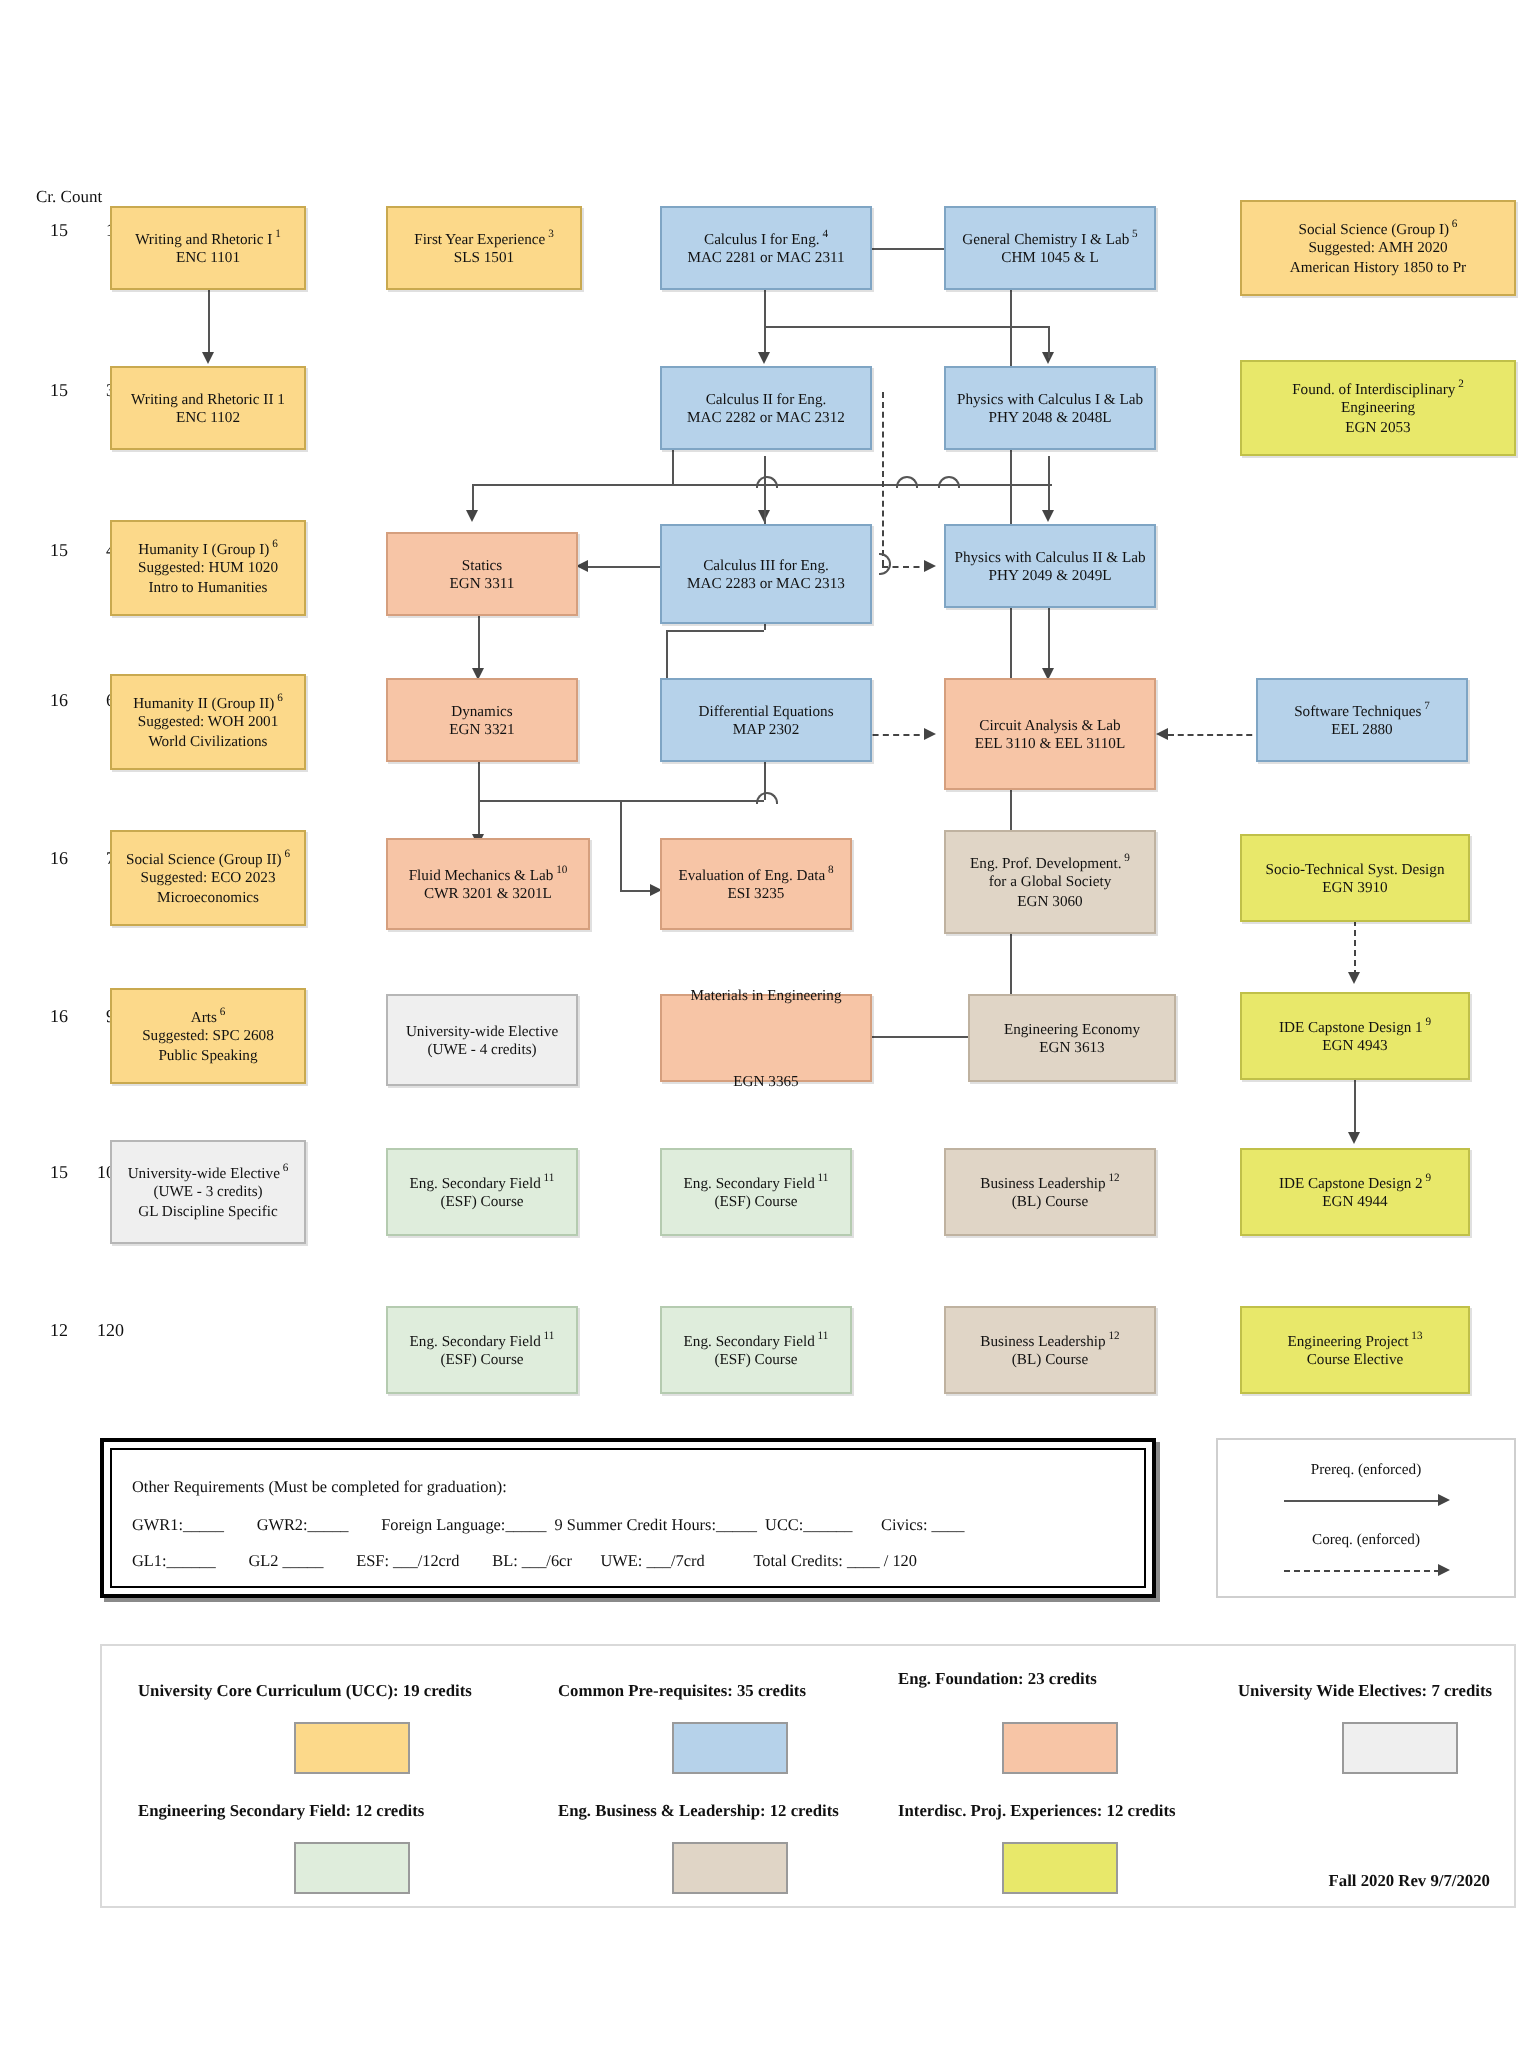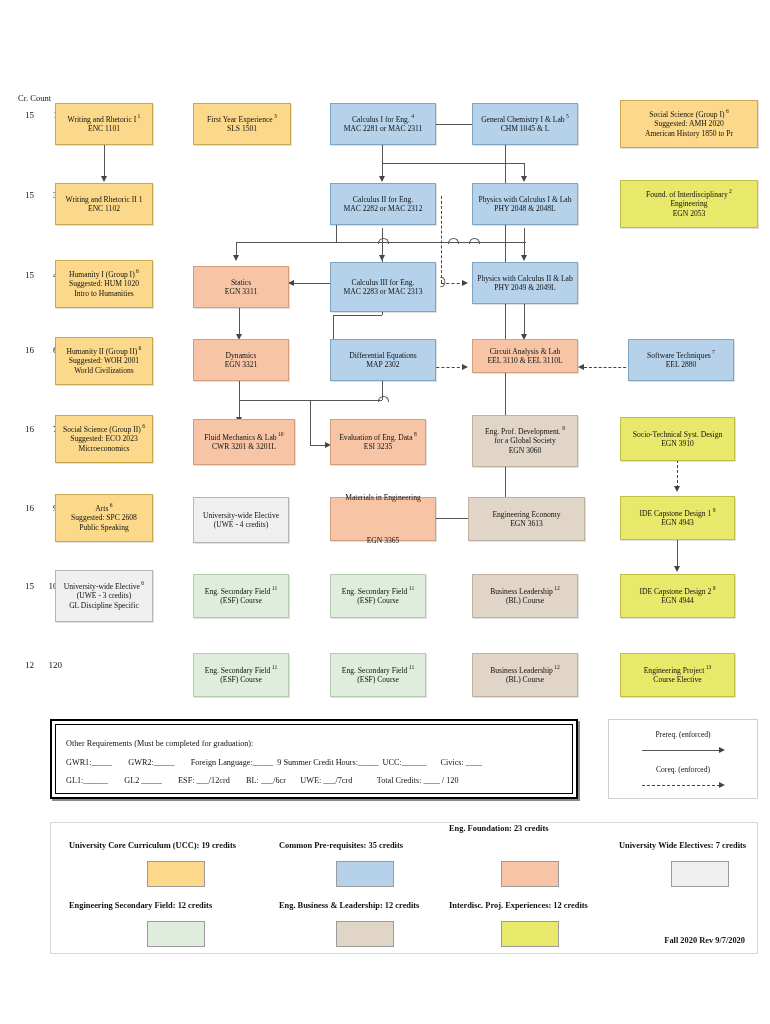--- a/index.html
+++ b/index.html
@@ -273,21 +273,21 @@
         <span class="ln">World Civilizations</span>
       </div>
       <div class="box c-found" style="left: 193px; top: 339px; width: 96px; height: 42px;">
         <span class="ln">Dynamics</span>
         <span class="ln">EGN 3321</span>
       </div>
       <div class="box c-prereq" style="left: 330px; top: 339px; width: 106px; height: 42px;">
         <span class="ln">Differential Equations</span>
         <span class="ln">MAP 2302</span>
       </div>
-      <div class="box c-found" style="left: 472px; top: 339px; width: 106px; height: 34px;">
+      <div class="box c-found" style="left: 472px; top: 339px; width: 106px; height: 56px;">
         <span class="ln">Circuit Analysis &amp; Lab</span>
         <span class="ln">EEL 3110 &amp; EEL 3110L</span>
       </div>
       <div class="box c-prereq" style="left: 628px; top: 339px; width: 106px; height: 42px;">
         <span class="ln">Software Techniques<sup> 7</sup></span>
         <span class="ln">EEL 2880</span>
       </div>
       <div class="box c-ucc" style="left: 55px; top: 415px; width: 98px; height: 48px;">
         <span class="ln">Social Science (Group II)<sup> 6</sup></span>
         <span class="ln">Suggested: ECO 2023</span>
@@ -316,21 +316,21 @@
         <span class="ln">Public Speaking</span>
       </div>
       <div class="box c-uwe" style="left: 193px; top: 497px; width: 96px; height: 46px;">
         <span class="ln">University-wide Elective</span>
         <span class="ln">(UWE - 4 credits)</span>
       </div>
       <div class="box c-found" style="left: 330px; top: 497px; width: 106px; height: 44px; gap: 34px;">
         <span class="ln">Materials in Engineering</span>
         <span class="ln">EGN 3365</span>
       </div>
-      <div class="box c-bl" style="left: 468px; top: 497px; width: 117px; height: 44px;">
+      <div class="box c-bl" style="left: 484px; top: 497px; width: 104px; height: 44px;">
         <span class="ln">Engineering Economy</span>
         <span class="ln">EGN 3613</span>
       </div>
       <div class="box c-ipe" style="left: 620px; top: 496px; width: 115px; height: 44px;">
         <span class="ln">IDE Capstone Design 1<sup> 9</sup></span>
         <span class="ln">EGN 4943</span>
       </div>
       <div class="box c-uwe" style="left: 55px; top: 570px; width: 98px; height: 52px;">
         <span class="ln">University-wide Elective<sup> 6</sup></span>
         <span class="ln">(UWE - 3 credits)</span>
@@ -385,21 +385,21 @@
     <div class="ln-h d" style="left:33px;top:65px;width:78px;"></div>
     <div class="arw right" style="left:110px;top:61.5px;"></div>
   </div>
 
   <div class="keybox">
     <div id="keyitems">
         <div class="keylabel" style="left: 18px; top: 18px;">University Core Curriculum (UCC): 19 credits</div>
         <div class="keyswatch" style="left: 96px; top: 38px; background: rgb(252, 217, 138);"></div>
         <div class="keylabel" style="left: 228px; top: 18px;">Common Pre-requisites: 35 credits</div>
         <div class="keyswatch" style="left: 285px; top: 38px; background: rgb(182, 210, 234);"></div>
-        <div class="keylabel" style="left: 398px; top: 1px; text-align: center;">Eng. Foundation: 23 credits</div>
+        <div class="keylabel" style="left: 398px; top: 12px; text-align: center;">Eng. Foundation: 23 credits</div>
         <div class="keyswatch" style="left: 450px; top: 38px; background: rgb(247, 197, 166);"></div>
         <div class="keylabel" style="left: 568px; top: 18px;">University Wide Electives: 7 credits</div>
         <div class="keyswatch" style="left: 620px; top: 38px; background: rgb(239, 239, 239);"></div>
         <div class="keylabel" style="left: 18px; top: 78px;">Engineering Secondary Field: 12 credits</div>
         <div class="keyswatch" style="left: 96px; top: 98px; background: rgb(223, 237, 220);"></div>
         <div class="keylabel" style="left: 228px; top: 78px;">Eng. Business &amp; Leadership: 12 credits</div>
         <div class="keyswatch" style="left: 285px; top: 98px; background: rgb(224, 213, 198);"></div>
         <div class="keylabel" style="left: 398px; top: 78px;">Interdisc. Proj. Experiences: 12 credits</div>
         <div class="keyswatch" style="left: 450px; top: 98px; background: rgb(232, 232, 106);"></div>
       </div>

